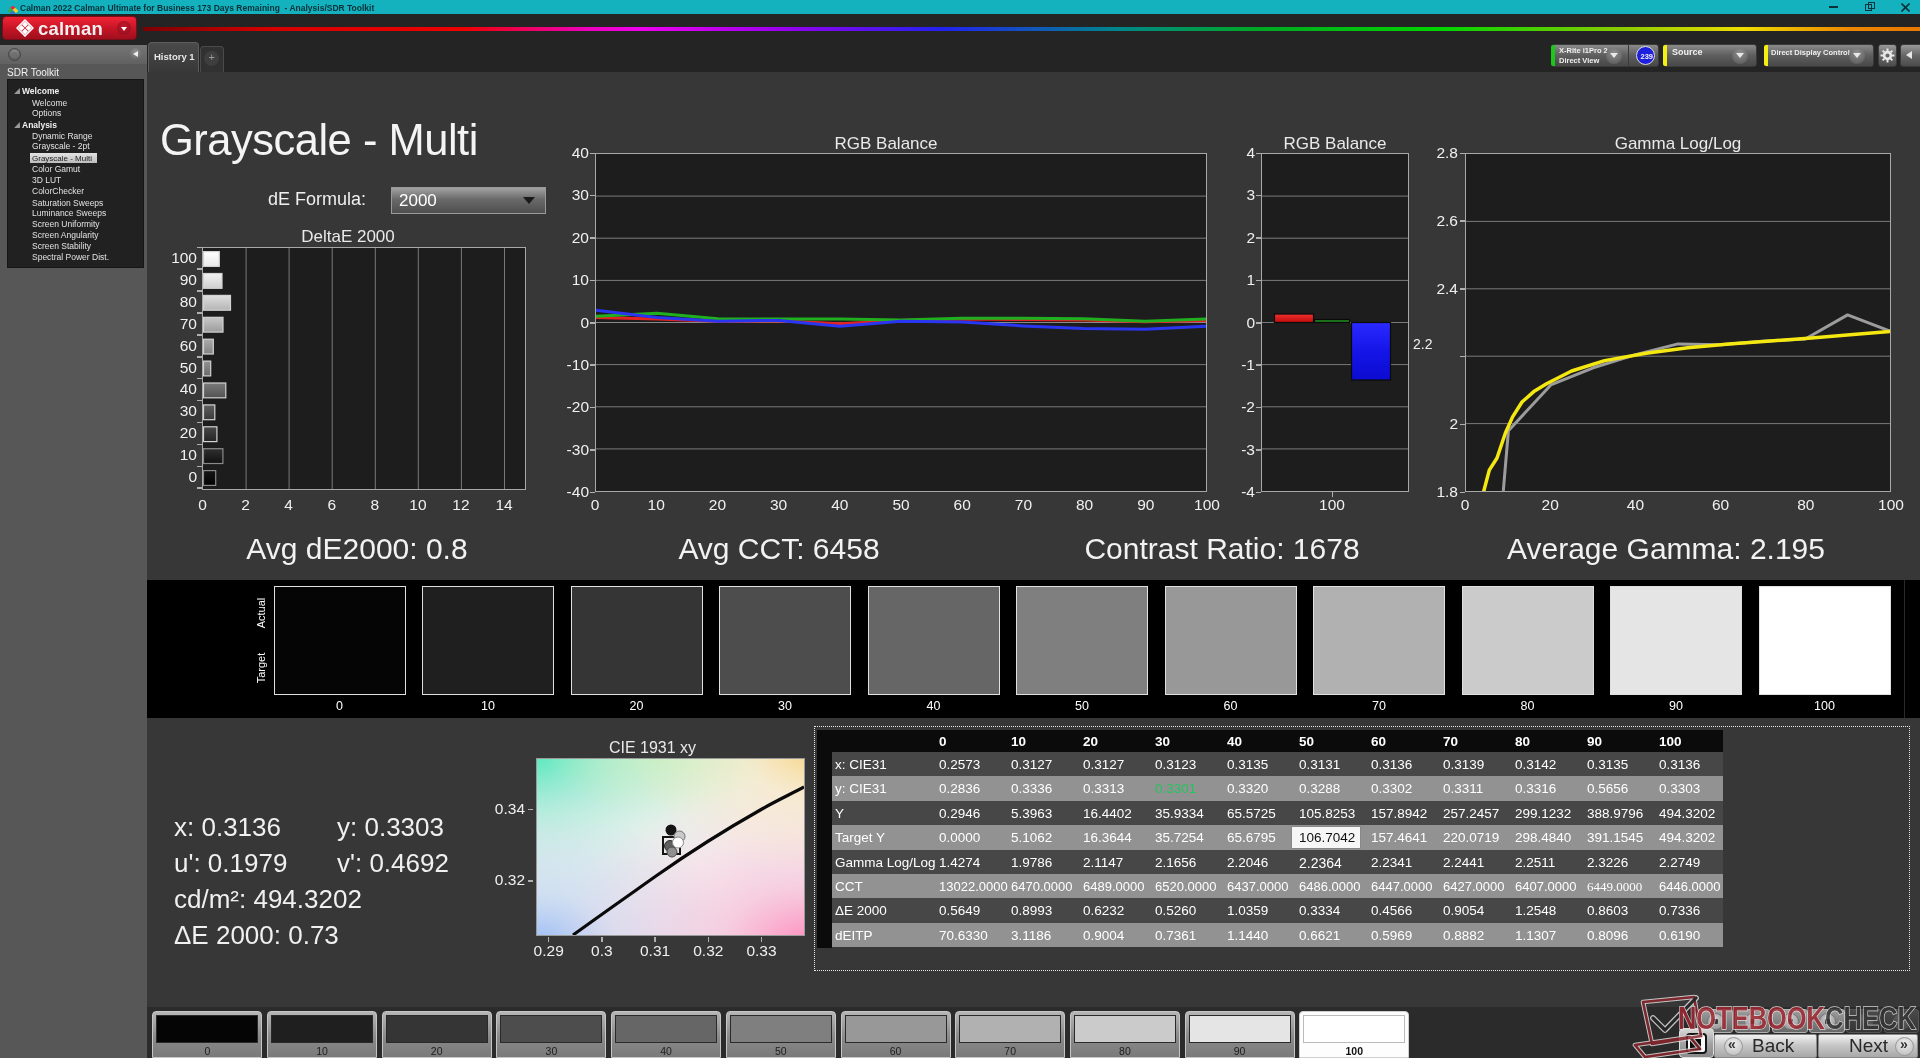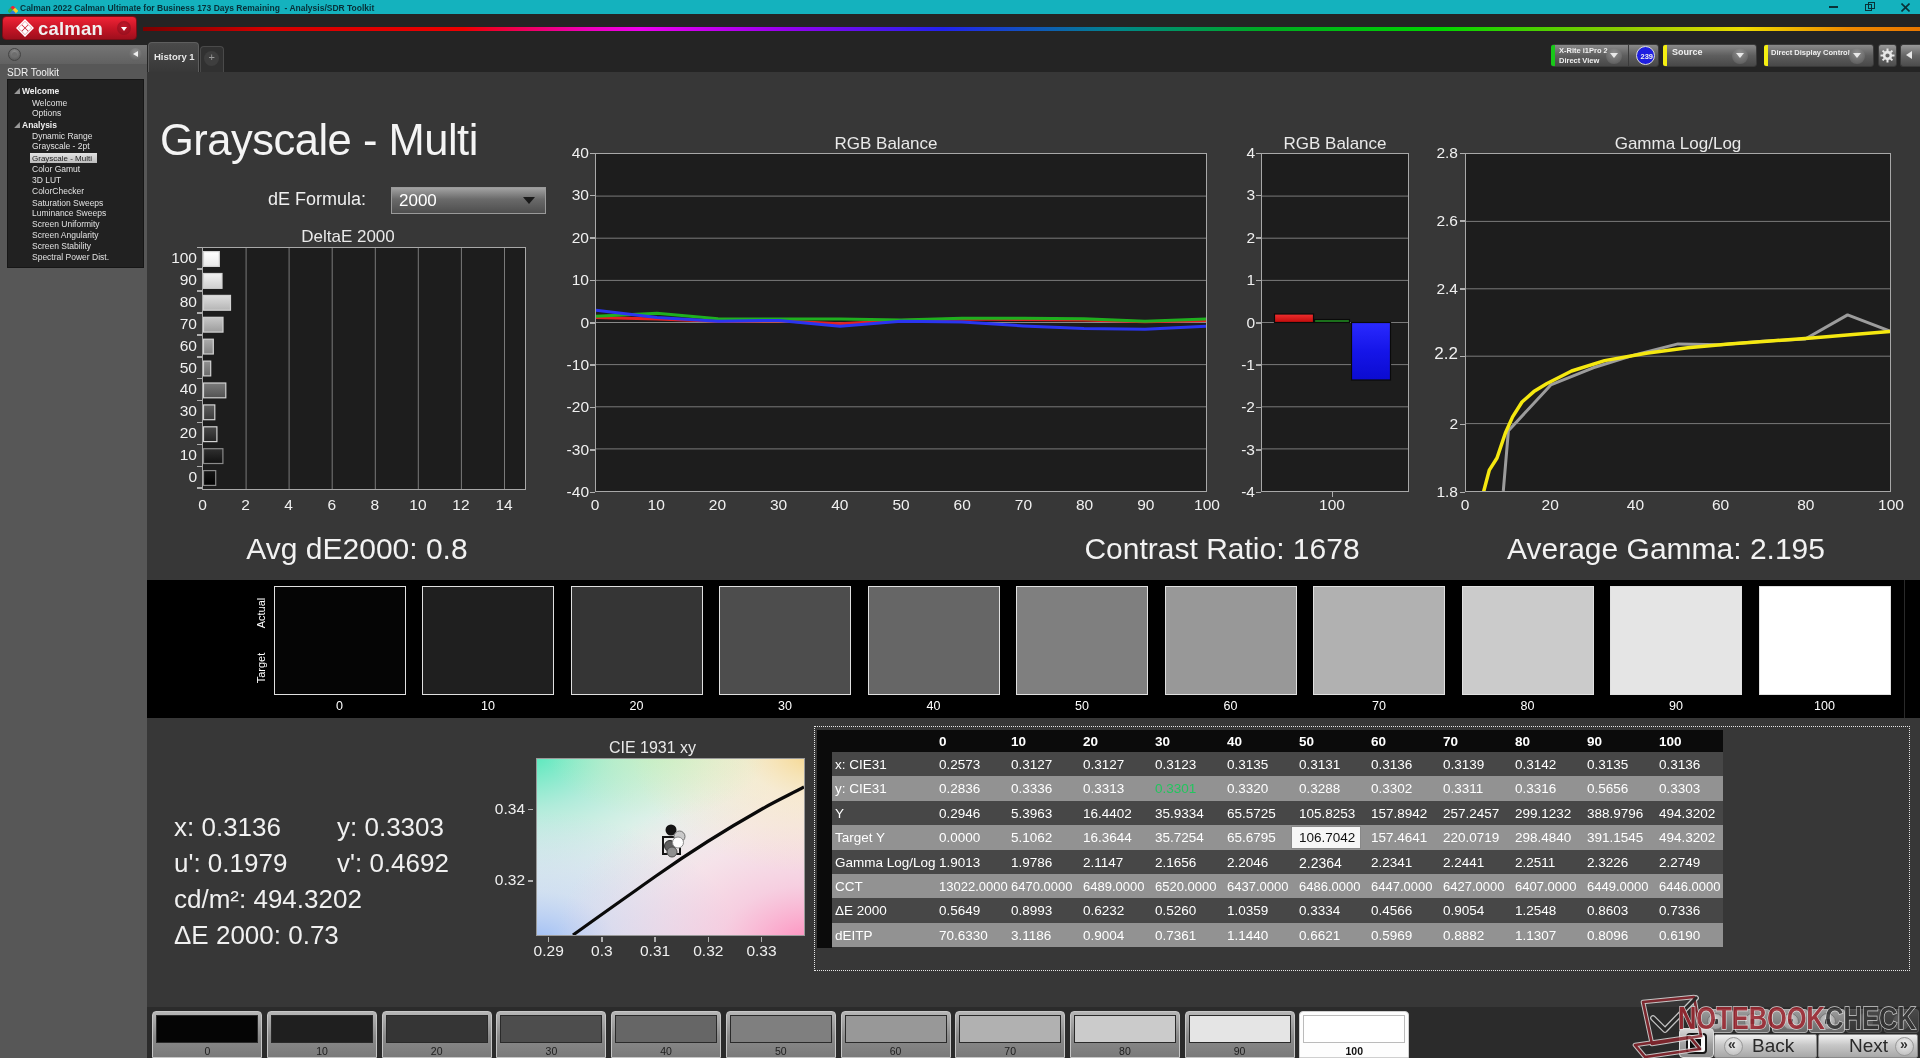--- a/index.html
+++ b/index.html
@@ -329,33 +329,34 @@
 <polyline points="37.3,337.0 42.4,276.8 84.8,230.9 127.2,213.8 169.6,200.6 212.0,189.9 254.4,190.7 296.8,187.3 339.2,185.0 381.6,160.9 424.0,177.0" fill="none" stroke="#9c9c9c" stroke-width="3" stroke-linejoin="round"></polyline>
 <polyline points="17.8,337.0 23.3,316.1 31.0,304.0 39.4,279.0 46.6,262.9 56.0,248.0 67.8,237.6 81.0,229.5 105.6,217.0 138.6,206.6 180.2,199.2 221.8,193.8 262.9,190.1 304.4,187.0 345.6,184.0 387.1,180.6 424.0,177.6" fill="none" stroke="#f5e810" stroke-width="3.5" stroke-linejoin="round" stroke-linecap="round"></polyline>
 </svg>
     </div>
 <div class="txt" style="left:1413px;top:144.0px;width:45px;text-align:right;font-size:15.5px;">2.8</div>
 <div class="abs" style="left:1460px;top:152.5px;width:5px;height:1.5px;background:#b0b0b0;"></div>
 <div class="txt" style="left:1413px;top:211.8px;width:45px;text-align:right;font-size:15.5px;">2.6</div>
 <div class="abs" style="left:1460px;top:220.3px;width:5px;height:1.5px;background:#b0b0b0;"></div>
 <div class="txt" style="left:1413px;top:279.6px;width:45px;text-align:right;font-size:15.5px;">2.4</div>
 <div class="abs" style="left:1460px;top:288.1px;width:5px;height:1.5px;background:#b0b0b0;"></div>
-<div class="txt" style="left:1413px;top:344px;width:45px;text-align:right;font-size:17px;">2.2</div>
+<div class="txt" style="left:1413px;top:336px;width:45px;font-size:14px;">2.2</div>
 <div class="abs" style="left:1460px;top:355.9px;width:5px;height:1.5px;background:#b0b0b0;"></div>
 <div class="txt" style="left:1413px;top:415.2px;width:45px;text-align:right;font-size:15.5px;">2</div>
 <div class="abs" style="left:1460px;top:423.7px;width:5px;height:1.5px;background:#b0b0b0;"></div>
 <div class="txt" style="left:1413px;top:483.0px;width:45px;text-align:right;font-size:15.5px;">1.8</div>
 <div class="abs" style="left:1460px;top:491.5px;width:5px;height:1.5px;background:#b0b0b0;"></div>
 <div class="txt" style="left:1445.0px;top:496px;width:40px;text-align:center;font-size:15.5px;">0</div>
 <div class="txt" style="left:1530.2px;top:496px;width:40px;text-align:center;font-size:15.5px;">20</div>
 <div class="txt" style="left:1615.4px;top:496px;width:40px;text-align:center;font-size:15.5px;">40</div>
 <div class="txt" style="left:1700.6px;top:496px;width:40px;text-align:center;font-size:15.5px;">60</div>
 <div class="txt" style="left:1785.8px;top:496px;width:40px;text-align:center;font-size:15.5px;">80</div>
 <div class="txt" style="left:1871.0px;top:496px;width:40px;text-align:center;font-size:15.5px;">100</div>
 <div class="txt" style="left:57px;top:532px;width:600px;text-align:center;font-size:30px;color:#f2f2f2;">Avg dE2000: 0.8</div>
+<div class="txt" style="left:479px;top:532px;width:600px;text-align:center;font-size:30px;color:#f2f2f2;">Avg CCT: 6458</div>
 <div class="txt" style="left:922px;top:532px;width:600px;text-align:center;font-size:30px;color:#f2f2f2;">Contrast Ratio: 1678</div>
 <div class="txt" style="left:1366px;top:532px;width:600px;text-align:center;font-size:30px;color:#f2f2f2;">Average Gamma: 2.195</div>
 <div class="abs" style="left:147px;top:580px;width:1773px;height:138px;background:#000;"></div>
 <div class="abs" style="left:1904px;top:580px;width:1px;height:138px;background:#2a2a2a;"></div>
 <div class="txt" style="left:261px;top:613px;font-size:11px;color:#fff;transform:translate(-50%,-50%) rotate(-90deg);">Actual</div>
 <div class="txt" style="left:261px;top:668px;font-size:11px;color:#fff;transform:translate(-50%,-50%) rotate(-90deg);">Target</div>
 <div class="abs" style="left:273.5px;top:586px;width:132px;height:109px;border:1.5px solid #e0e0e0;background:rgb(5,5,5);"></div>
 <div class="txt" style="left:273.5px;top:699px;width:132px;text-align:center;font-size:12.5px;color:#fff;">0</div>
 <div class="abs" style="left:422.0px;top:586px;width:132px;height:109px;border:1.5px solid #e0e0e0;background:rgb(31,31,31);"></div>
 <div class="txt" style="left:422.0px;top:699px;width:132px;text-align:center;font-size:12.5px;color:#fff;">10</div>
@@ -505,21 +506,21 @@
 <div class="txt" style="left:1227.0px;top:830.2px;font-size:13.5px;color:#fff;">65.6795</div>
 <div class="abs" style="left:1291.0px;top:826.2px;width:70.0px;height:22.4px;background:#f6f6f6;border:1px solid #888;"></div>
 <div class="txt" style="left:1299.0px;top:830.2px;font-size:13.5px;color:#111;">106.7042</div>
 <div class="txt" style="left:1371.0px;top:830.2px;font-size:13.5px;color:#fff;">157.4641</div>
 <div class="txt" style="left:1443.0px;top:830.2px;font-size:13.5px;color:#fff;">220.0719</div>
 <div class="txt" style="left:1515.0px;top:830.2px;font-size:13.5px;color:#fff;">298.4840</div>
 <div class="txt" style="left:1587.0px;top:830.2px;font-size:13.5px;color:#fff;">391.1545</div>
 <div class="txt" style="left:1659.0px;top:830.2px;font-size:13.5px;color:#fff;">494.3202</div>
 <div class="abs" style="left:832px;top:849.6px;width:891px;height:24.4px;background:#474747;"></div>
 <div class="txt" style="left:835px;top:854.6px;font-size:13.5px;color:#fff;">Gamma Log/Log</div>
-<div class="txt" style="left:939.0px;top:854.6px;font-size:13.5px;color:#fff;">1.9013</div>
+<div class="txt" style="left:939.0px;top:854.6px;font-size:13.5px;color:#fff;">1.4274</div>
 <div class="txt" style="left:1011.0px;top:854.6px;font-size:13.5px;color:#fff;">1.9786</div>
 <div class="txt" style="left:1083.0px;top:854.6px;font-size:13.5px;color:#fff;">2.1147</div>
 <div class="txt" style="left:1155.0px;top:854.6px;font-size:13.5px;color:#fff;">2.1656</div>
 <div class="txt" style="left:1227.0px;top:854.6px;font-size:13.5px;color:#fff;">2.2046</div>
 <div class="txt" style="left:1299.0px;top:854.6px;font-size:14px;color:#fff;">2.2364</div>
 <div class="txt" style="left:1371.0px;top:854.6px;font-size:13.5px;color:#fff;">2.2341</div>
 <div class="txt" style="left:1443.0px;top:854.6px;font-size:13.5px;color:#fff;">2.2441</div>
 <div class="txt" style="left:1515.0px;top:854.6px;font-size:13.5px;color:#fff;">2.2511</div>
 <div class="txt" style="left:1587.0px;top:854.6px;font-size:13.5px;color:#fff;">2.3226</div>
 <div class="txt" style="left:1659.0px;top:854.6px;font-size:13.5px;color:#fff;">2.2749</div>
@@ -527,21 +528,21 @@
 <div class="txt" style="left:835px;top:879.0px;font-size:13.5px;color:#fff;">CCT</div>
 <div class="txt" style="left:939.0px;top:879.0px;font-size:13px;color:#fff;">13022.0000</div>
 <div class="txt" style="left:1011.0px;top:879.0px;font-size:13px;color:#fff;">6470.0000</div>
 <div class="txt" style="left:1083.0px;top:879.0px;font-size:13px;color:#fff;">6489.0000</div>
 <div class="txt" style="left:1155.0px;top:879.0px;font-size:13px;color:#fff;">6520.0000</div>
 <div class="txt" style="left:1227.0px;top:879.0px;font-size:13px;color:#fff;">6437.0000</div>
 <div class="txt" style="left:1299.0px;top:879.0px;font-size:13px;color:#fff;">6486.0000</div>
 <div class="txt" style="left:1371.0px;top:879.0px;font-size:13px;color:#fff;">6447.0000</div>
 <div class="txt" style="left:1443.0px;top:879.0px;font-size:13px;color:#fff;">6427.0000</div>
 <div class="txt" style="left:1515.0px;top:879.0px;font-size:13px;color:#fff;">6407.0000</div>
-<div class="txt" style="left:1587.0px;top:879.0px;font-size:13px;color:#fff;">6449.0000</div>
+<div class="txt" style="left:1587.0px;top:879.0px;font-size:13px;color:#fff;font-family:Liberation Serif, serif;">6449.0000</div>
 <div class="txt" style="left:1659.0px;top:879.0px;font-size:13px;color:#fff;">6446.0000</div>
 <div class="abs" style="left:832px;top:898.4px;width:891px;height:24.4px;background:#474747;"></div>
 <div class="txt" style="left:835px;top:903.4px;font-size:13.5px;color:#fff;">ΔE 2000</div>
 <div class="txt" style="left:939.0px;top:903.4px;font-size:13.5px;color:#fff;">0.5649</div>
 <div class="txt" style="left:1011.0px;top:903.4px;font-size:13.5px;color:#fff;">0.8993</div>
 <div class="txt" style="left:1083.0px;top:903.4px;font-size:13.5px;color:#fff;">0.6232</div>
 <div class="txt" style="left:1155.0px;top:903.4px;font-size:13.5px;color:#fff;">0.5260</div>
 <div class="txt" style="left:1227.0px;top:903.4px;font-size:13.5px;color:#fff;">1.0359</div>
 <div class="txt" style="left:1299.0px;top:903.4px;font-size:13.5px;color:#fff;">0.3334</div>
 <div class="txt" style="left:1371.0px;top:903.4px;font-size:13.5px;color:#fff;">0.4566</div>

